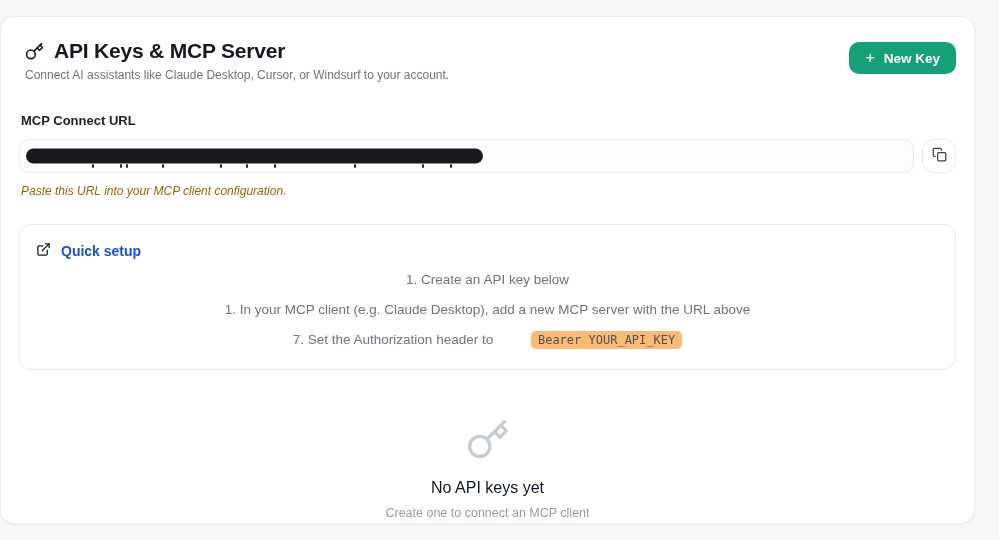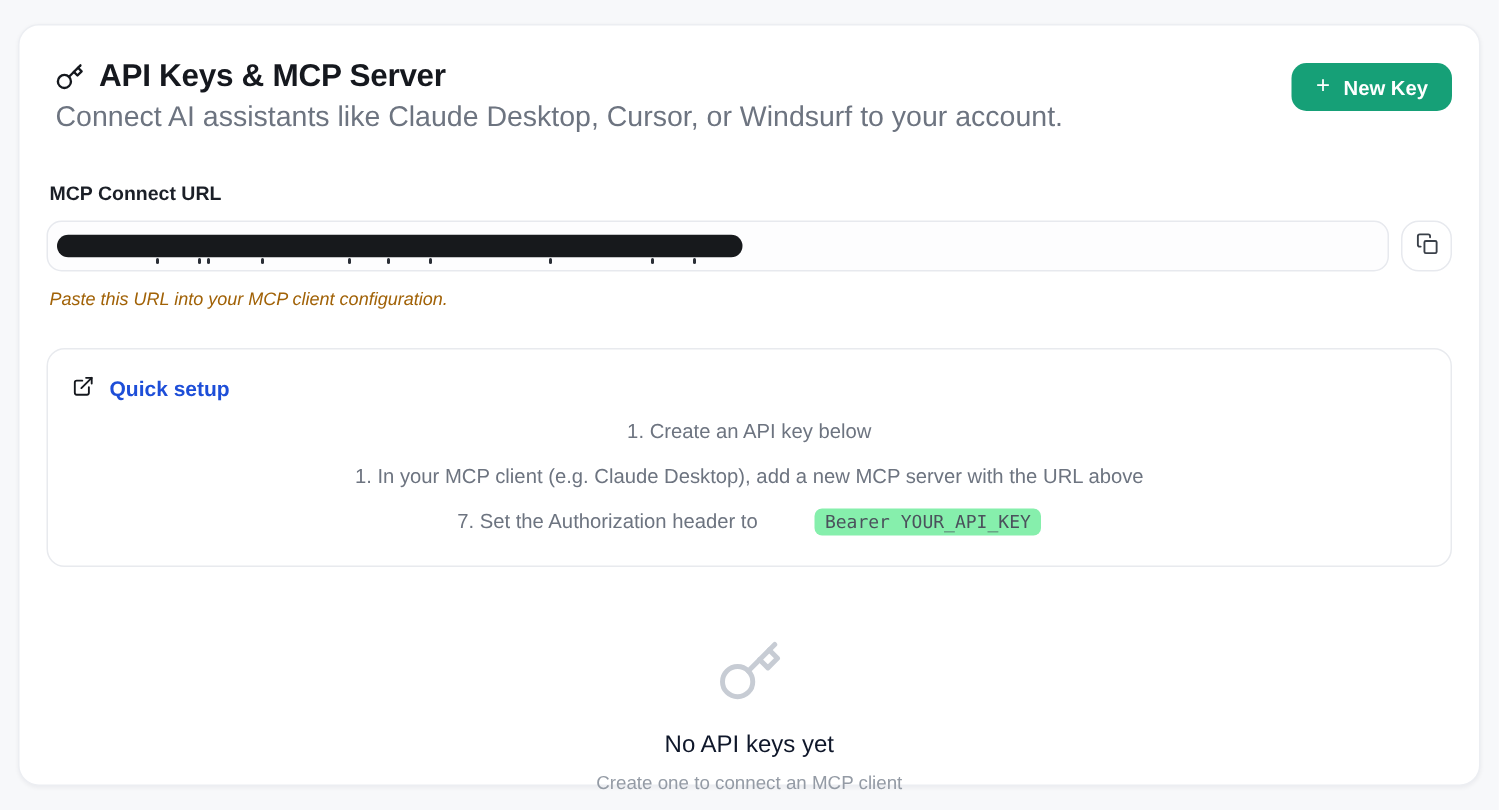--- a/index.html
+++ b/index.html
@@ -5,21 +5,21 @@
   * { box-sizing: border-box; margin: 0; padding: 0; }
   html, body {
     width: 999px; height: 540px;
     background: #f7f8fa;
     font-family: "Liberation Sans", sans-serif;
     overflow: hidden;
     position: relative;
   }
   .card {
     position: absolute;
-    left: 12px; top: 16px;
+    left: 0; top: 16px;
     width: 975px; height: 508px;
     background: #ffffff;
     border: 1px solid #eceef2;
     border-radius: 14px;
     box-shadow: 0 1px 3px rgba(16,24,40,.05);
     padding: 22px 18px 0 18px;
   }
   
   .card-header {
     display: flex;
@@ -30,21 +30,21 @@
   .title-row { display: flex; align-items: center; gap: 10px; }
   .title-row svg { display: block; }
   .page-title {
     font-size: 21px;
     font-weight: 700;
     color: #15181e;
     letter-spacing: -0.2px;
   }
   .subtitle {
     margin-top: 5px;
-    font-size: 19px;
+    font-size: 12px;
     color: #6d7480;
   }
   .btn-new-key {
     display: inline-flex;
     align-items: center;
     gap: 9px;
     height: 32px;
     padding: 0 16px;
     border: none;
     border-radius: 10px;
@@ -132,21 +132,21 @@
   .qs-steps { margin-top: 4px; text-align: center; }
   .qs-step {
     font-size: 13.5px;
     color: #6d7480;
     margin-top: 11px;
     line-height: 1.4;
   }
   .qs-step code {
     font-family: "DejaVu Sans Mono", monospace;
     font-size: 12px;
-    background: #86efac;
+    background: #fdba74;
     color: #4b515c;
     padding: 2px 7px;
     border-radius: 5px;
     white-space: pre;
     margin-left: 34px;
   }
   
   .empty-state {
     margin-top: 48px;
     text-align: center;

